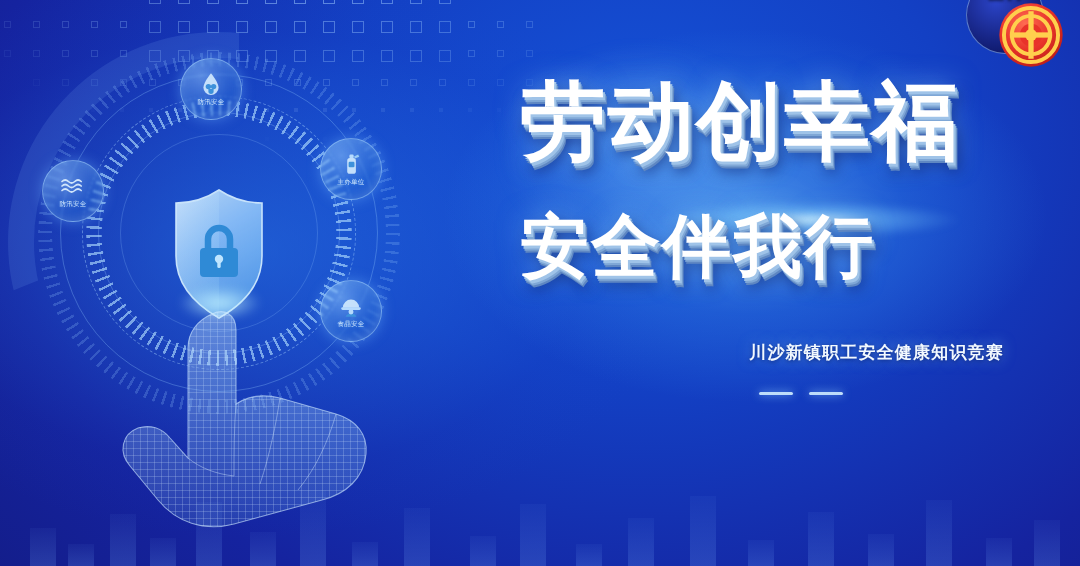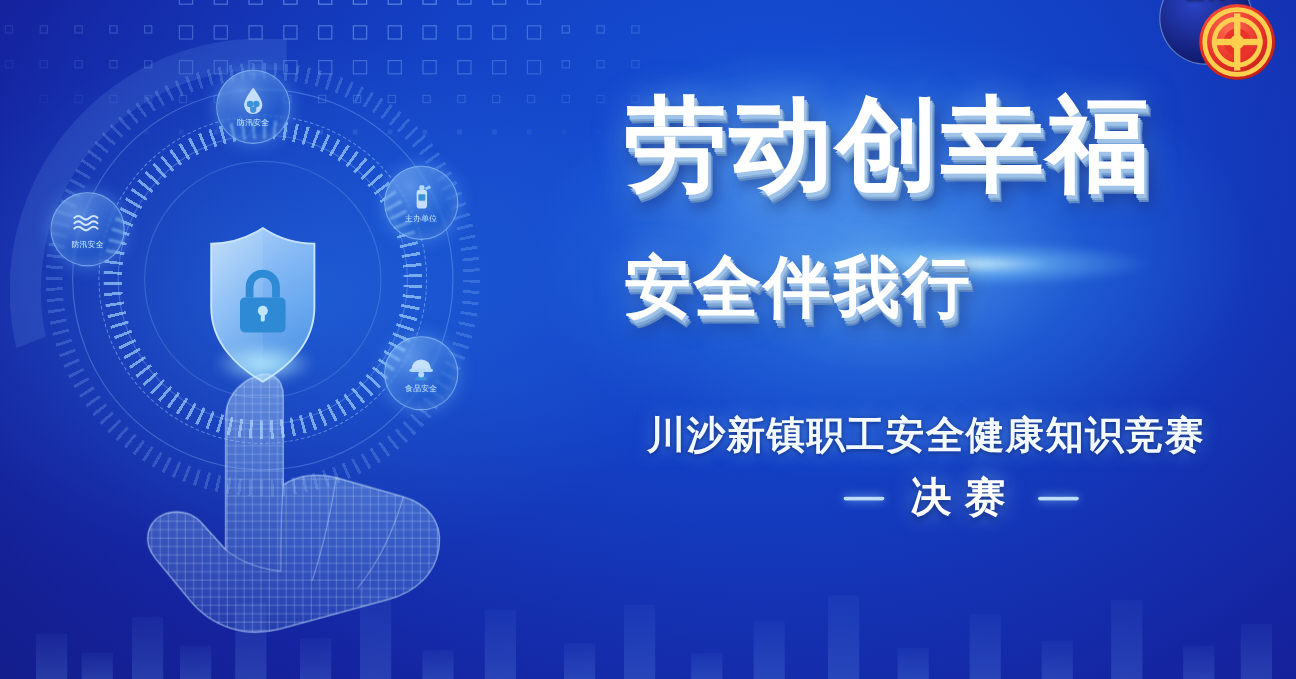--- a/index.html
+++ b/index.html
@@ -104,26 +104,26 @@
     letter-spacing:2px;
     line-height:1;
     text-shadow:
       2px 3px 0 #9fc3e8,
       3px 5px 0 #7fa7d6,
       4px 7px 0 #5f87c2,
       5px 9px 14px rgba(10,30,110,.75),
       0 0 26px rgba(150,215,255,.55);
   }
   #t1 { position:absolute; left:22px; top:78px; font-size:86px; }
-  #t2 { position:absolute; left:22px; top:212px; font-size:56px;text-align:right; }
+  #t2 { position:absolute; left:22px; top:212px; font-size:69px;text-align:right; }
 
   #subtitle {
     position:absolute; left:26px; top:341px; width:480px;
     font-family:"DejaVu Sans","Liberation Sans",sans-serif;
-    font-weight:700; font-size:32px; color:#f2f9ff; letter-spacing:1.2px;
+    font-weight:700; font-size:17px; color:#f2f9ff; letter-spacing:1.2px;
     text-shadow:0 1px 4px rgba(8,30,110,.85), 0 0 14px rgba(130,200,255,.55);
     text-align:right;
   }
 
   .final-row {
     position:absolute; left:26px; top:392px; width:480px;
     display:flex; align-items:center; justify-content:center; gap:16px;
     padding-left:74px;
   }
   .dash { width:34px; height:3px; background:rgba(205,235,255,.92); border-radius:2px;
@@ -398,21 +398,20 @@
 
   <div class="right">
 
     <div id="t1" class="title-line">劳动创幸福</div>
     <div id="t2" class="title-line">安全伴我行</div>
 
     <div id="subtitle">川沙新镇职工安全健康知识竞赛</div>
 
     <div class="final-row">
       <span class="dash"></span>
-      <span id="final">决赛</span>
       <span class="dash"></span>
     </div>
 
   </div>
 
   <div class="emblem-wrap">
     <div class="emblem-disc">
       <span>En</span>
     </div>
     <svg class="acftu" viewBox="0 0 100 100">

